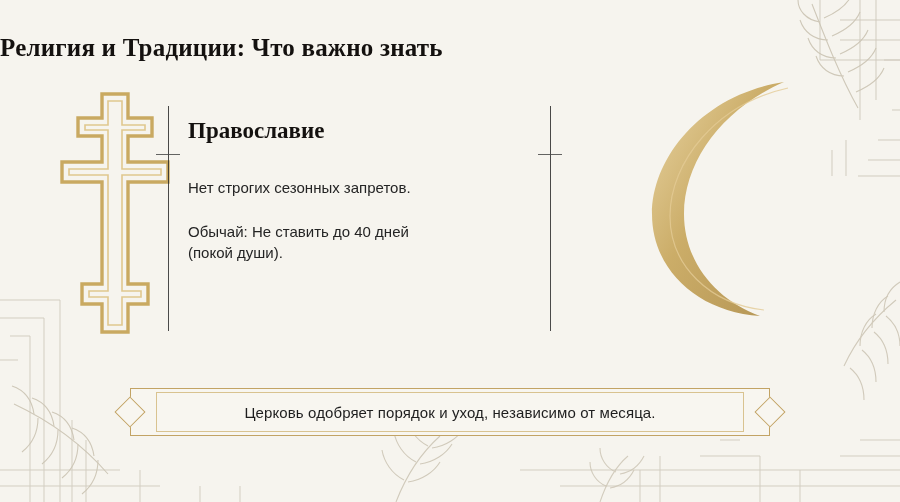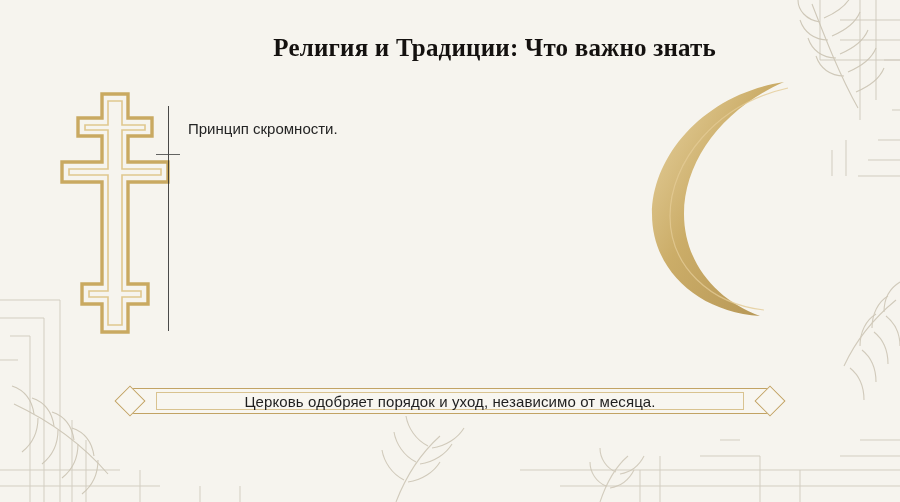--- a/index.html
+++ b/index.html
@@ -22,21 +22,21 @@
     pointer-events: none;
   }
   .bg-layer svg { display: block; width: 900px; height: 502px; }
 
   
   .slide-title {
     position: absolute;
     top: 34px;
     left: 0;
     width: 716px;
-    text-align: right;
+    text-align: left;
     font-family: "Liberation Serif", serif;
     font-weight: bold;
     font-size: 25px;
     letter-spacing: 0.2px;
     color: #14110f;
   }
 
   
   .columns {
     position: absolute;
@@ -85,21 +85,21 @@
     color: #242424;
   }
   .col-body p:last-child { margin-bottom: 0; }
 
   
   .banner {
     position: absolute;
     left: 130px;
     top: 388px;
     width: 640px;
-    height: 26px;
+    height: 48px;
   }
   .banner-outer {
     position: absolute;
     inset: 0;
     border: 1.6px solid #c2a364;
     background: #f8f6f0;
   }
   .banner-inner {
     position: absolute;
     inset: 4px 26px;
@@ -267,25 +267,32 @@
     </defs>
     <path d="M172 8 C92 20 40 82 40 140 C40 196 86 238 148 242 C104 226 72 188 72 140 C72 86 112 34 172 8 Z" fill="url(#moonGrad)" opacity="0.95"></path>
     <path d="M176 14 C104 30 58 88 58 142 C58 192 98 230 152 236" fill="none" stroke="#e3cb95" stroke-width="1.2" opacity="0.8"></path>
   </svg>
 </div>
 
 <div class="slide-title">Религия и Традиции: Что важно знать</div>
 
 <div class="columns">
 
+  <div class="column">
+    <div class="col-rule"></div>
+    <h2 class="col-head">Православие</h2>
+    <div class="col-body">
+      <p>Нет строгих сезонных запретов.</p>
+      <p>Обычай: Не ставить до 40 дней (покой души).</p>
+    </div>
+  </div>
 
   <div class="column">
     <div class="col-rule"></div>
     <div class="col-body">
-      <p>Принцип скромности.</p>
     </div>
   </div>
 
 </div>
 
 <div class="banner">
   <div class="banner-outer"></div>
   <div class="banner-inner"></div>
   <div class="banner-cap left"></div>
   <div class="banner-cap right"></div>

